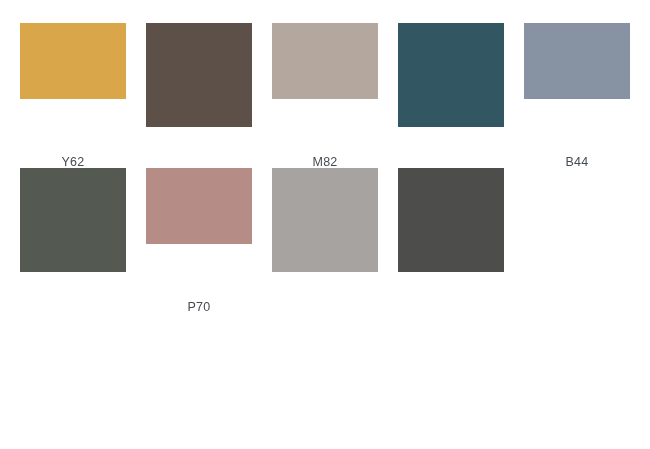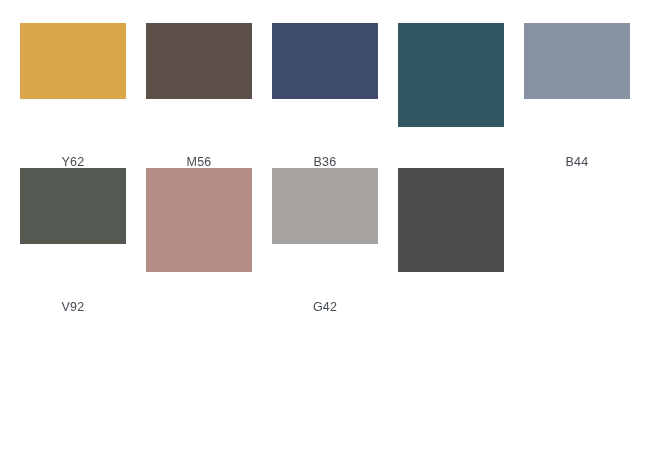--- a/index.html
+++ b/index.html
@@ -65,43 +65,41 @@
 </head>
 <body>
 
 <div id="palette-grid">
     <div class="swatch-cell">
       <div class="swatch-chip" style="background-color: rgb(217, 167, 74);"></div>
       <span class="swatch-label">Y62</span>
     </div>
     <div class="swatch-cell">
       <div class="swatch-chip" style="background-color: rgb(93, 80, 73);"></div>
-      <span class="swatch-label">M56</span>
     </div>
     <div class="swatch-cell">
-      <div class="swatch-chip" style="background-color: rgb(63, 75, 107);"></div>
-      <span class="swatch-label">B36</span>
+      <div class="swatch-chip" style="background-color: rgb(179, 167, 158);"></div>
+      <span class="swatch-label">M82</span>
     </div>
     <div class="swatch-cell">
       <div class="swatch-chip" style="background-color: rgb(51, 86, 99);"></div>
     </div>
     <div class="swatch-cell">
       <div class="swatch-chip" style="background-color: rgb(135, 146, 163);"></div>
       <span class="swatch-label">B44</span>
     </div>
     <div class="swatch-cell">
       <div class="swatch-chip" style="background-color: rgb(84, 90, 81);"></div>
-      <span class="swatch-label">V92</span>
     </div>
     <div class="swatch-cell">
       <div class="swatch-chip" style="background-color: rgb(182, 140, 135);"></div>
+      <span class="swatch-label">P70</span>
     </div>
     <div class="swatch-cell">
       <div class="swatch-chip" style="background-color: rgb(166, 163, 161);"></div>
-      <span class="swatch-label">G42</span>
     </div>
     <div class="swatch-cell">
       <div class="swatch-chip" style="background-color: rgb(77, 77, 75);"></div>
     </div>
     <div class="swatch-cell is-empty">
       <div class="swatch-chip"></div>
       <span class="swatch-label"></span>
     </div>
     <div class="swatch-cell is-empty">
       <div class="swatch-chip"></div>

